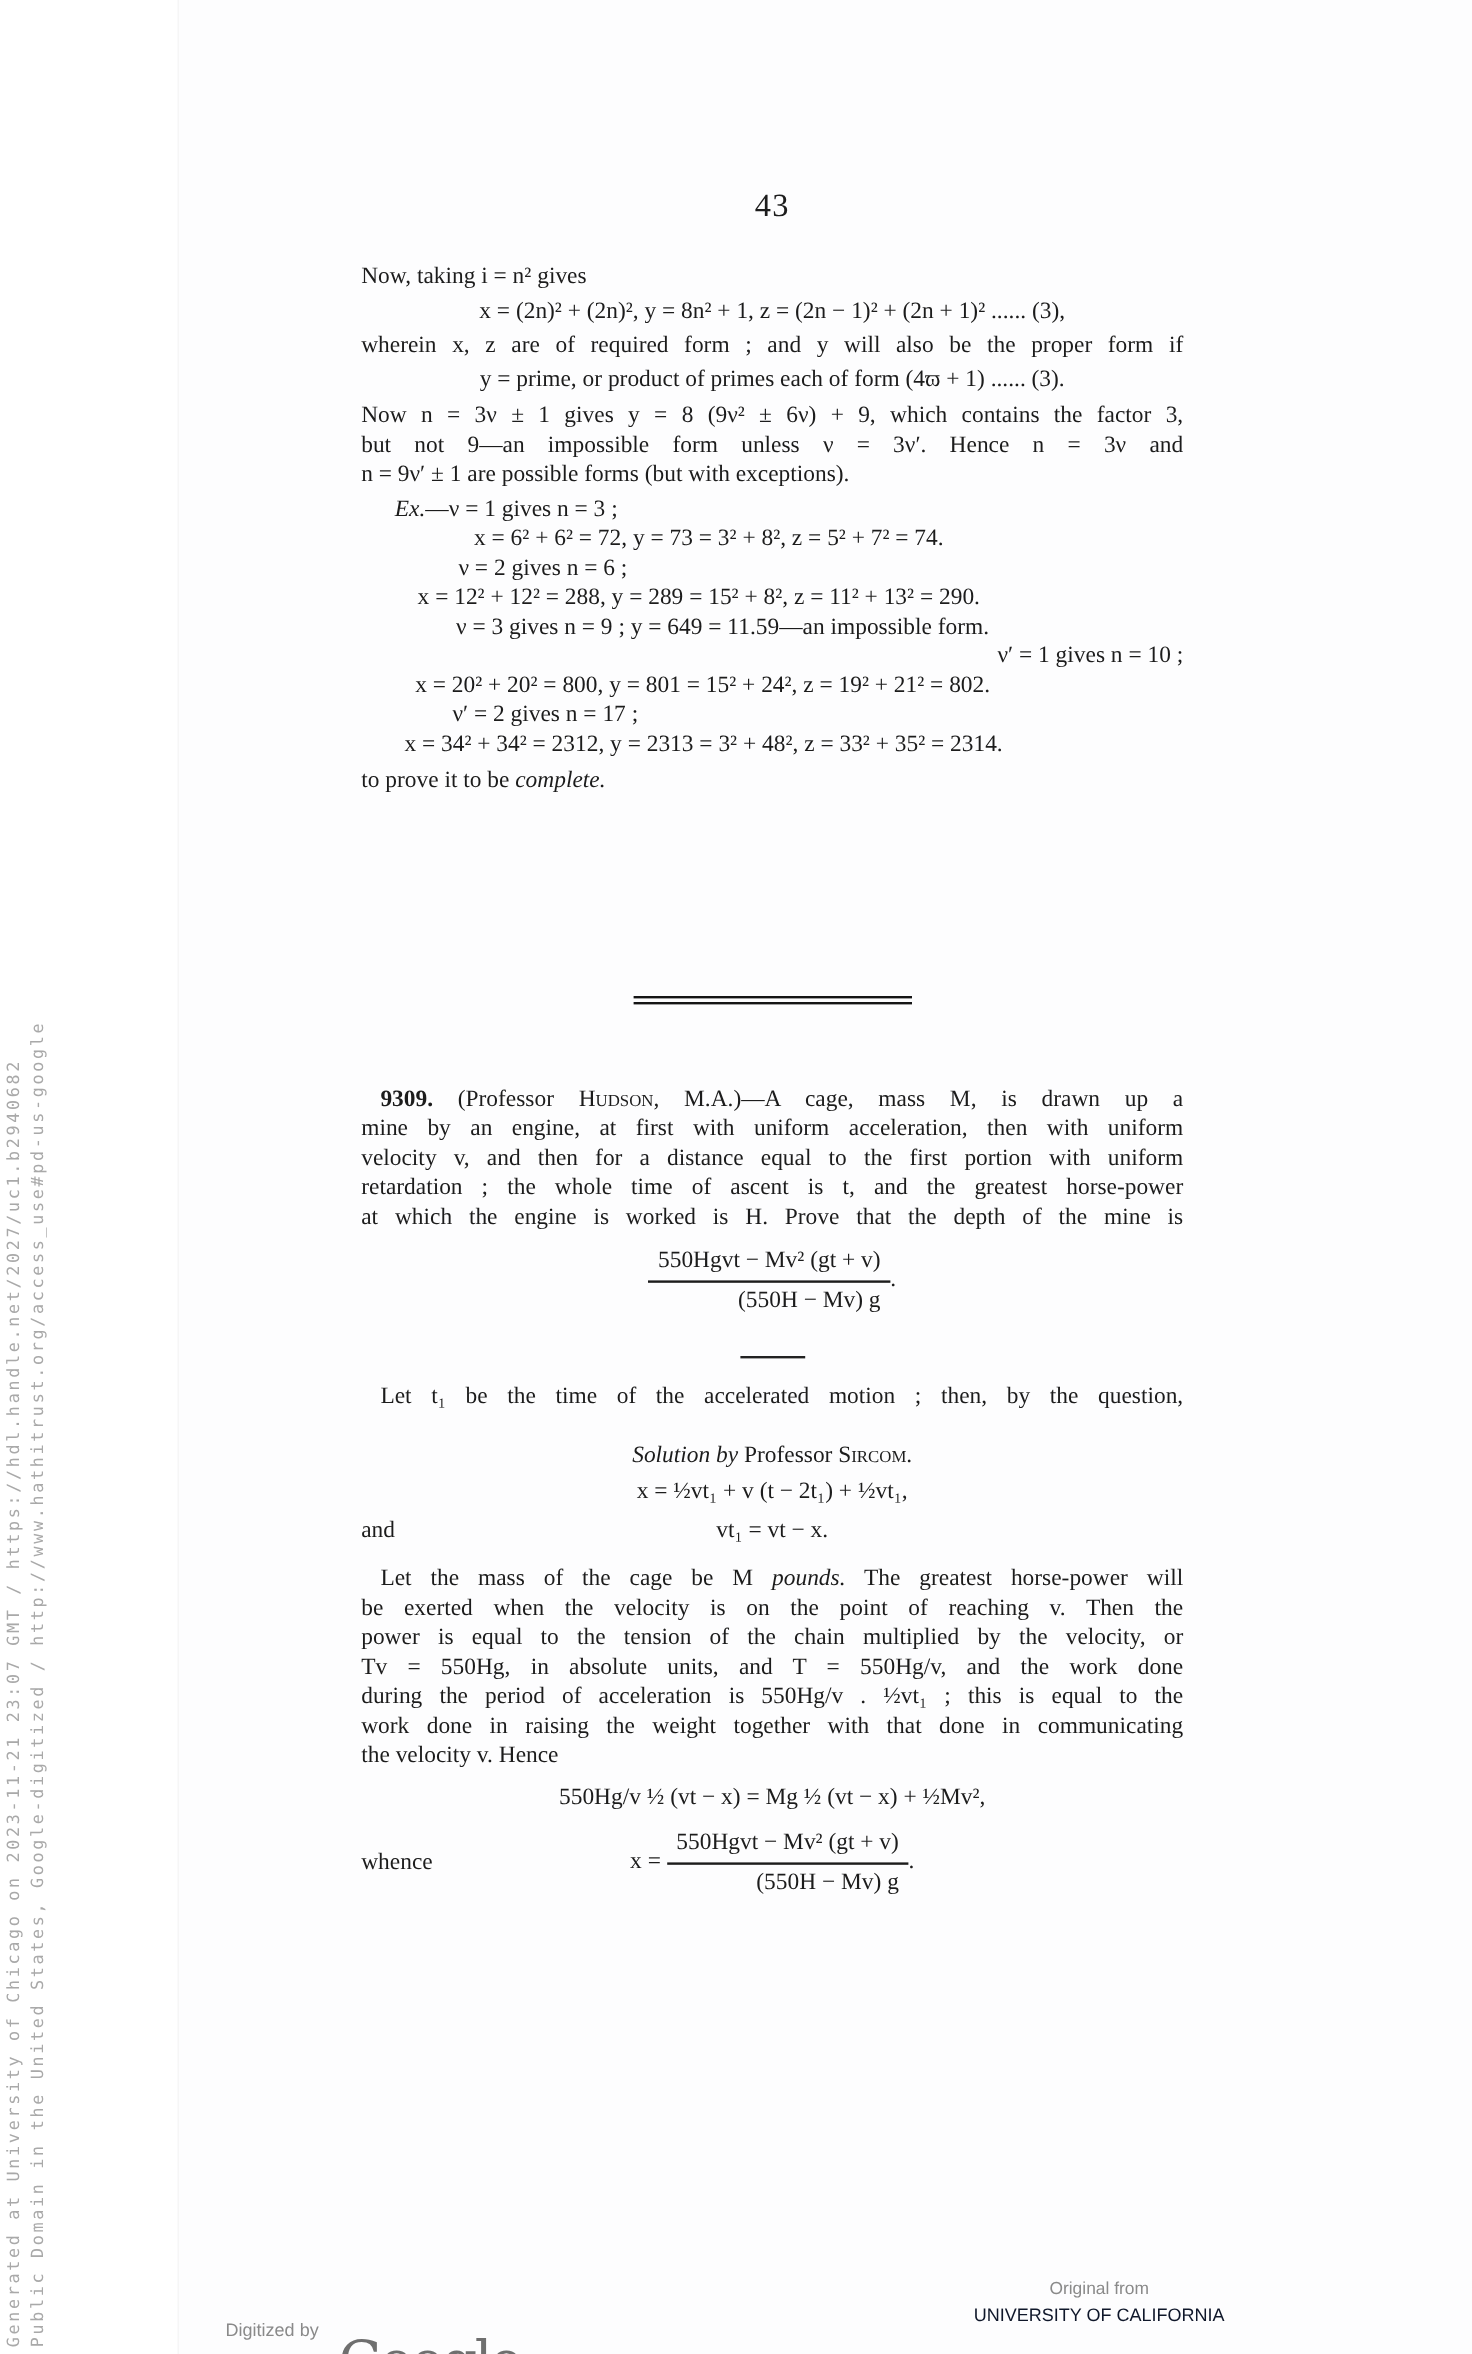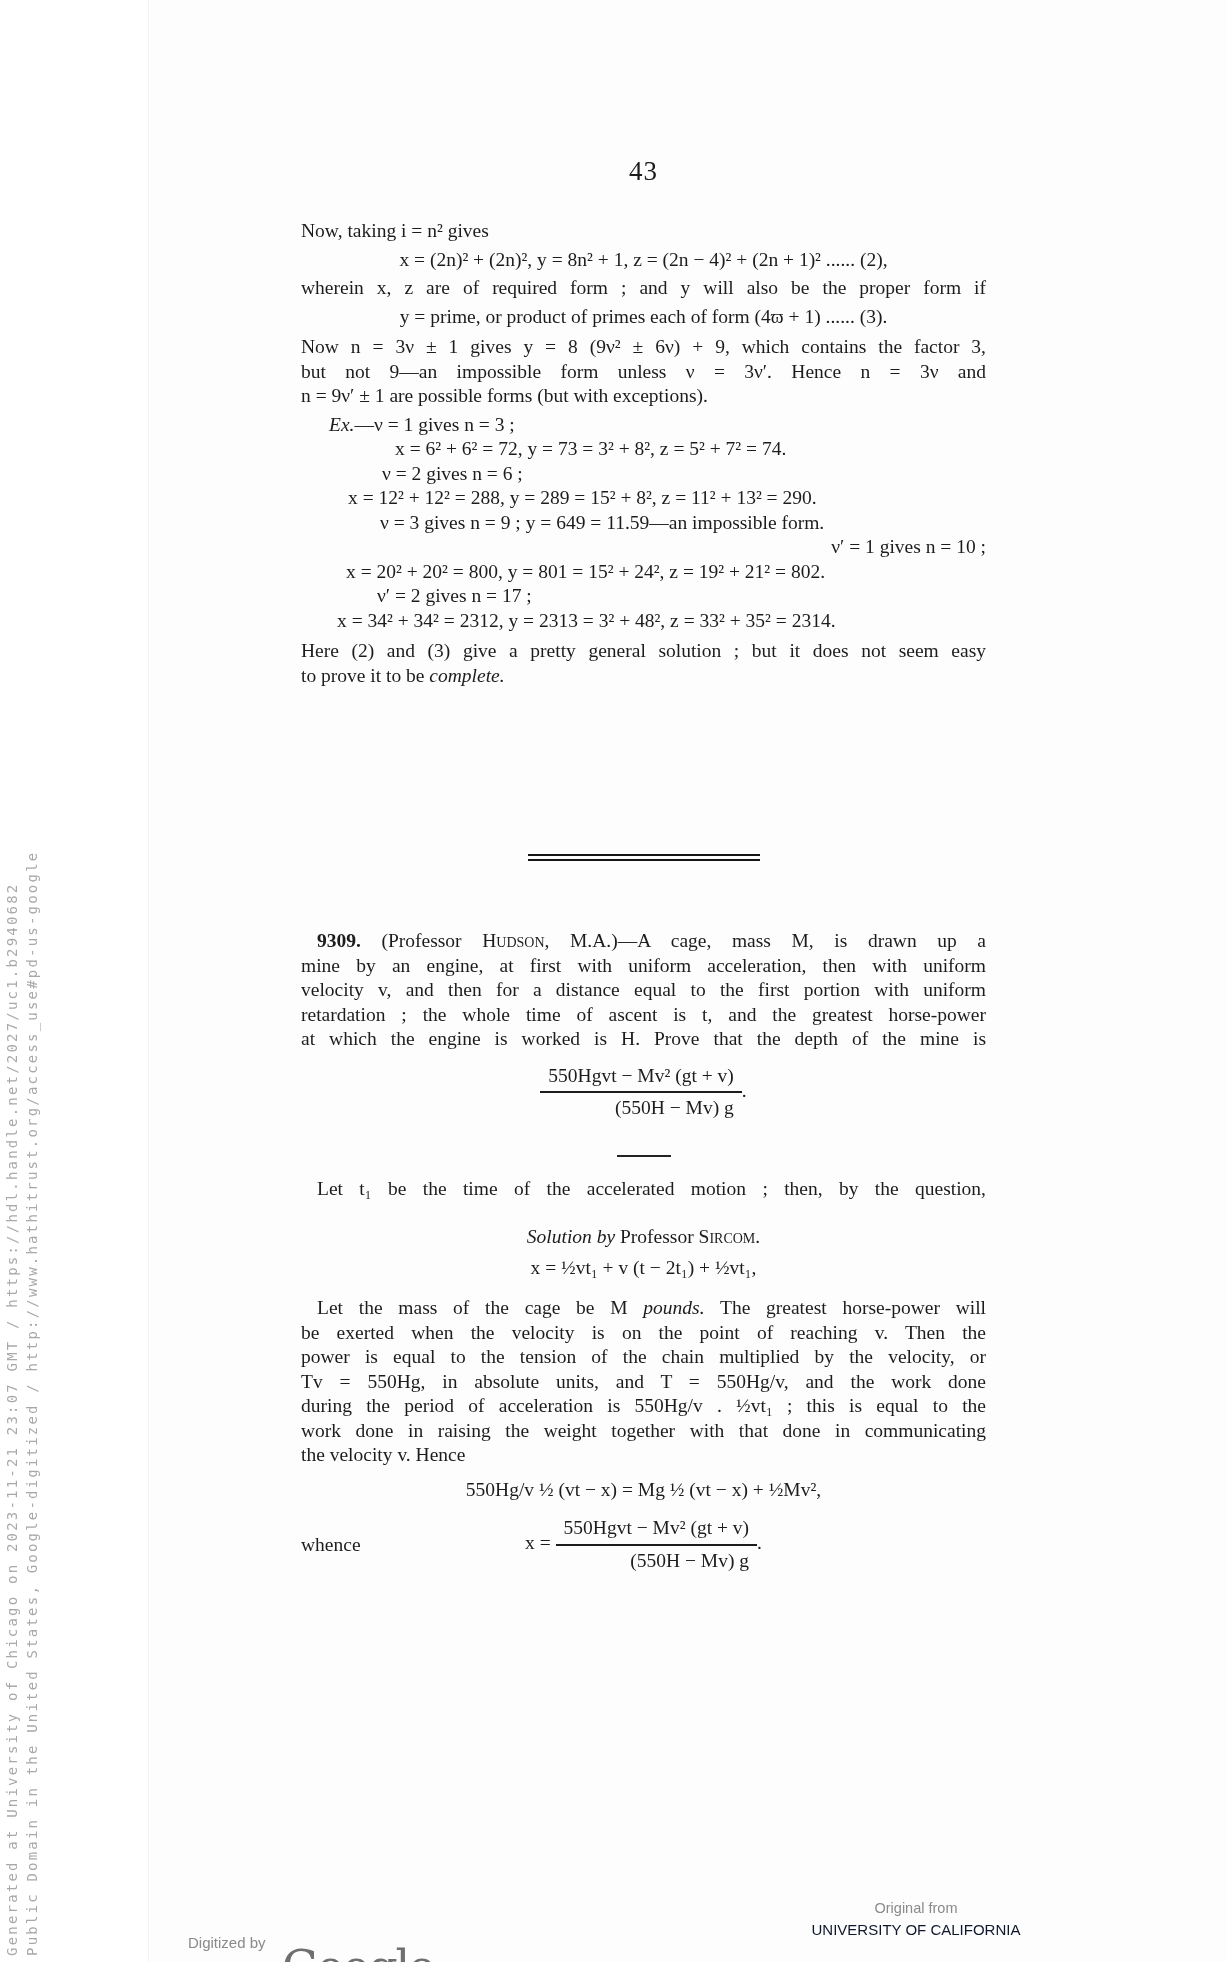--- a/index.html
+++ b/index.html
@@ -41,21 +41,21 @@
 
   <div class="wm" style="left:4px;">Generated at University of Chicago on 2023-11-21 23:07 GMT  /  https://hdl.handle.net/2027/uc1.b2940682</div>
   <div class="wm" style="left:24px;">Public Domain in the United States, Google-digitized  /  http://www.hathitrust.org/access_use#pd-us-google</div>
 
   <div class="scan">
     <div class="col">
 
       <div class="pagenum">43</div>
 
       <div class="line" style="margin-top:32px;">Now, taking i = n² gives</div>
-      <div class="line ctr" style="margin-top:4px;">x = (2n)² + (2n)², y = 8n² + 1, z = (2n − 4)² + (2n + 1)² ...... (2),</div>
+      <div class="line ctr" style="margin-top:4px;">x = (2n)² + (2n)², y = 8n² + 1, z = (2n − 1)² + (2n + 1)² ...... (3),</div>
       <div class="line jl" style="margin-top:4px;">wherein x, z are of required form ; and y will also be the proper form if</div>
       <div class="line ctr" style="margin-top:4px;">y = prime, or product of primes each of form (4ϖ + 1) ...... (3).</div>
 
       <div style="margin-top:6px;">
         <div class="line jl">Now n = 3ν ± 1 gives y = 8 (9ν² ± 6ν) + 9, which contains the factor 3,</div>
         <div class="line jl">but not 9—an impossible form unless ν = 3ν′. Hence n = 3ν and</div>
         <div class="line">n = 9ν′ ± 1 are possible forms (but with exceptions).</div>
       </div>
 
       <div style="margin-top:4px;">
@@ -64,21 +64,20 @@
         <div class="line nw" style="margin-left:81px;">ν = 2 gives n = 6 ;</div>
         <div class="line nw" style="margin-left:47px;">x = 12² + 12² = 288, y = 289 = 15² + 8², z = 11² + 13² = 290.</div>
         <div class="line nw" style="margin-left:79px;">ν = 3 gives n = 9 ; y = 649 = 11.59—an impossible form.</div>
         <div class="line nw" style="margin-left:76px;text-align:right;">ν′ = 1 gives n = 10 ;</div>
         <div class="line nw" style="margin-left:45px;">x = 20² + 20² = 800, y = 801 = 15² + 24², z = 19² + 21² = 802.</div>
         <div class="line nw" style="margin-left:76px;">ν′ = 2 gives n = 17 ;</div>
         <div class="line nw" style="margin-left:36px;">x = 34² + 34² = 2312, y = 2313 = 3² + 48², z = 33² + 35² = 2314.</div>
       </div>
 
       <div style="margin-top:6px;">
-        <div class="line jl">Here (2) and (3) give a pretty general solution ; but it does not seem easy</div>
         <div class="line"><span>to prove it to be </span><span class="ital">complete.</span></div>
       </div>
 
       <div class="double-rule" style="margin-top:166px;"></div>
 
       <div style="margin-top:68px;">
         <div class="line jl ind"><span class="b">9309.</span><span> (Professor </span><span class="sc">Hudson</span><span>, M.A.)—A cage, mass M, is drawn up a</span></div>
         <div class="line jl">mine by an engine, at first with uniform acceleration, then with uniform</div>
         <div class="line jl">velocity v, and then for a distance equal to the first portion with uniform</div>
         <div class="line jl">retardation ; the whole time of ascent is t, and the greatest horse-power</div>
@@ -88,20 +87,23 @@
       <div class="eqrow" style="margin-top:12px;">
         <span class="frac"><span class="fnum">550Hgvt − Mv² (gt + v)</span><span class="fden">(550H − Mv) g</span></span><span>.</span>
       </div>
 
       <div class="short-rule" style="margin-top:34px;"></div>
 
       <div class="line jl ind" style="margin-top:20px;">Let t₁ be the time of the accelerated motion ; then, by the question,</div>
 
       <div class="line ctr" style="margin-top:24px;"><span class="ital">Solution by </span><span>Professor </span><span class="sc">Sircom.</span></div>
       <div class="line ctr" style="margin-top:6px;">x = ½vt₁ + v (t − 2t₁) + ½vt₁,</div>
+      <div class="eqrow" style="margin-top:8px;">
+        <span class="side-label">and</span><span class="nw">vt₁ = vt − x.</span>
+      </div>
 
       <div style="margin-top:16px;">
         <div class="line jl ind"><span>Let the mass of the cage be M </span><span class="ital">pounds.</span><span> The greatest horse-power will</span></div>
         <div class="line jl">be exerted when the velocity is on the point of reaching v. Then the</div>
         <div class="line jl">power is equal to the tension of the chain multiplied by the velocity, or</div>
         <div class="line jl">Tv = 550Hg, in absolute units, and T = 550Hg/v, and the work done</div>
         <div class="line jl">during the period of acceleration is 550Hg/v . ½vt₁ ; this is equal to the</div>
         <div class="line jl">work done in raising the weight together with that done in communicating</div>
         <div class="line">the velocity v. Hence</div>
       </div>

